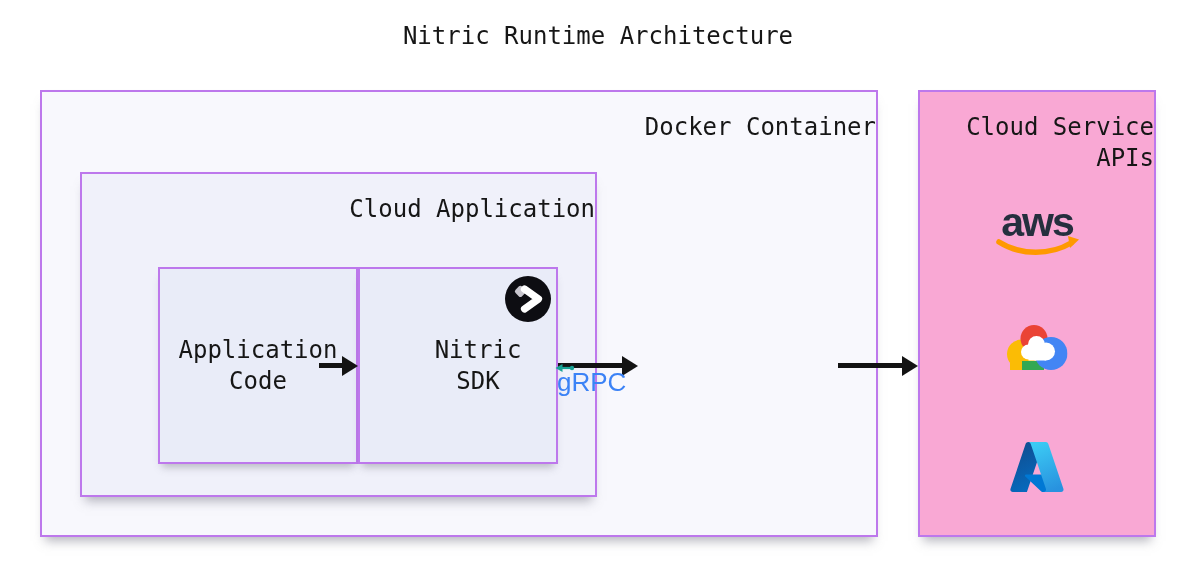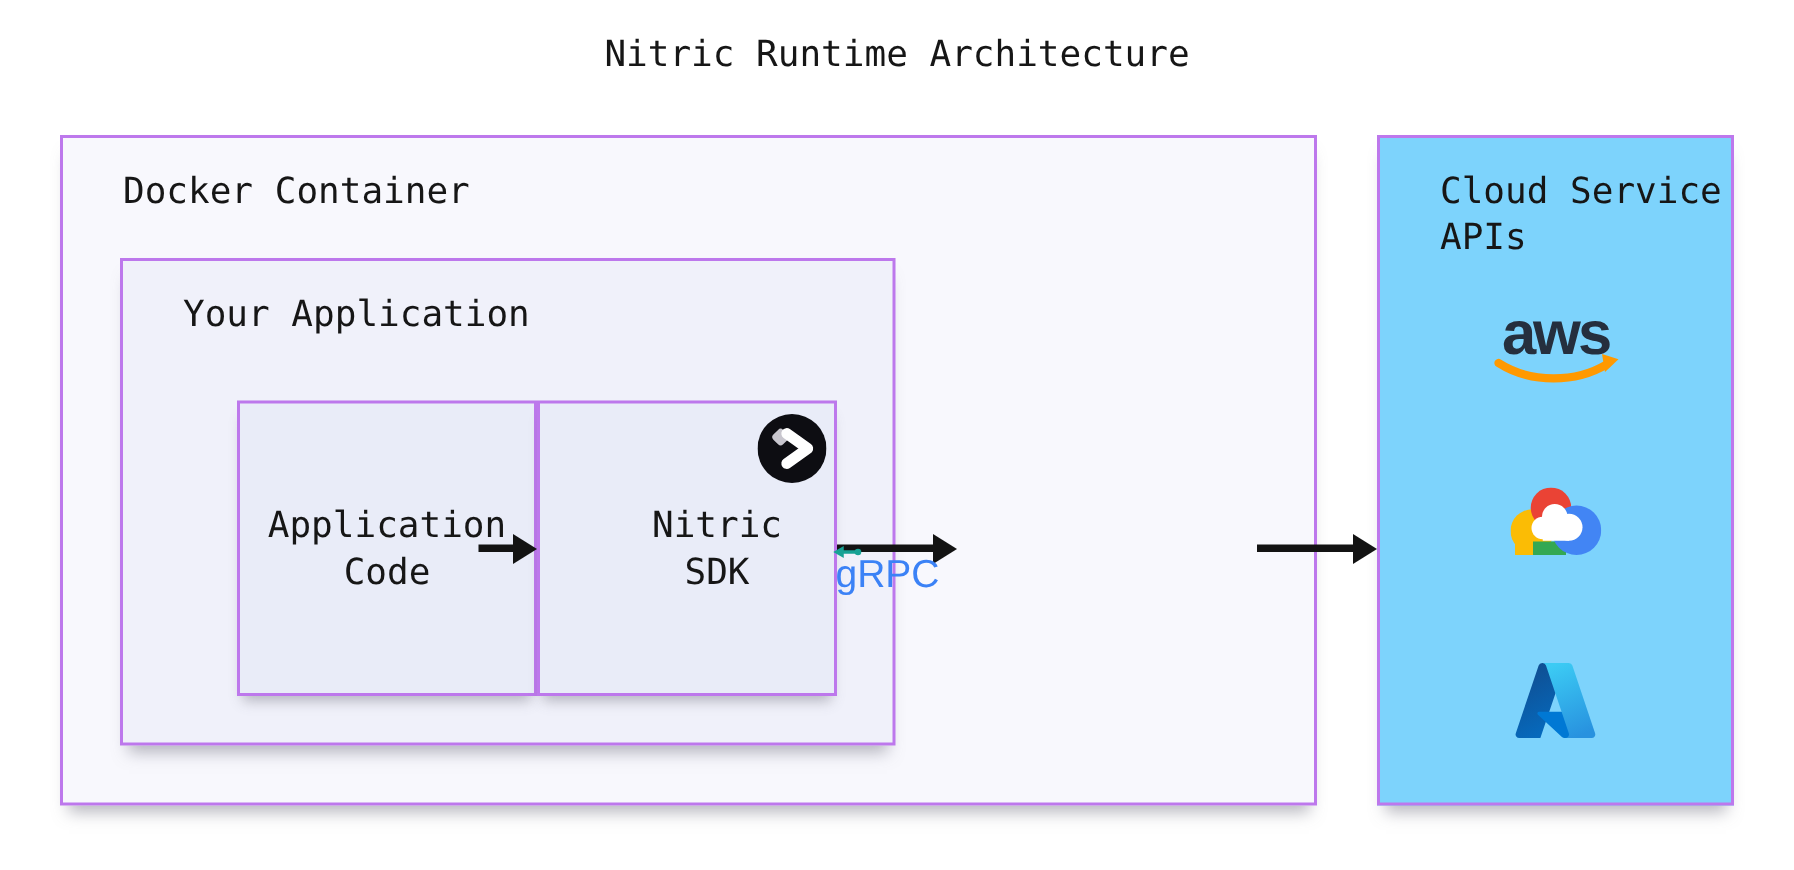--- a/index.html
+++ b/index.html
@@ -10,32 +10,32 @@
   .title{
     position:absolute;left:0;top:22px;width:100%;text-align:center;
     font-size:24px;letter-spacing:0;color:#161616;
   }
   .pbox{
     position:absolute;box-sizing:border-box;border:2px solid #bd78ec;
     box-shadow:0 9px 10px -5px rgba(110,110,125,.5);
   }
   .docker-box{left:40px;top:90px;width:838px;height:447px;background:#f8f8fd;}
   .your-app-box{left:80px;top:172px;width:517px;height:325px;background:#f0f1fa;}
-  .cloud-box{left:918px;top:90px;width:238px;height:447px;background:#7dd3fc;}
+  .cloud-box{left:918px;top:90px;width:238px;height:447px;background:#f9a8d4;}
   .small-box{
     width:200px;height:197px;top:267px;background:#e9ecf8;
     display:flex;align-items:center;justify-content:center;text-align:center;
     box-shadow:0 7px 8px -4px rgba(110,110,125,.45);
   }
   .app-code-box{left:120px;margin-left:38px;}
   .nitric-box{left:358px;padding-left:40px;}
   .provider-box{left:638px;}
   .box-heading{
-    position:absolute;left:0;top:20px;width:100%;text-align:left;
-    font-size:24px;line-height:31px;white-space:pre-line;color:#161616;margin-left:40px;
+    position:absolute;left:0;top:20px;width:100%;text-align:right;
+    font-size:24px;line-height:31px;white-space:pre-line;color:#161616;
   }
   .box-label{font-size:24px;line-height:31px;white-space:pre-line;color:#161616;}
   .arrow{position:absolute;height:5px;background:#131313;}
   .arrow::after{
     content:'';position:absolute;right:-15px;top:50%;transform:translateY(-50%);
     border-left:16px solid #131313;border-top:10px solid transparent;border-bottom:10px solid transparent;
   }
   .arrow-1{left:319px;top:363px;width:24px;}
   .arrow-2{left:558px;top:363px;width:65px;}
   .arrow-3{left:838px;top:363px;width:65px;}
@@ -56,21 +56,21 @@
 
 <div class="stage">
 
   <div class="title">Nitric Runtime Architecture</div>
 
   <div class="pbox docker-box">
     <div class="box-heading">Docker Container</div>
   </div>
 
   <div class="pbox your-app-box">
-    <div class="box-heading">Your Application</div>
+    <div class="box-heading">Cloud Application</div>
   </div>
 
   <div class="pbox small-box app-code-box">
     <div class="box-label">Application
 Code</div>
   </div>
 
   <div class="pbox small-box nitric-box">
     <div class="box-label">Nitric
 SDK</div>

